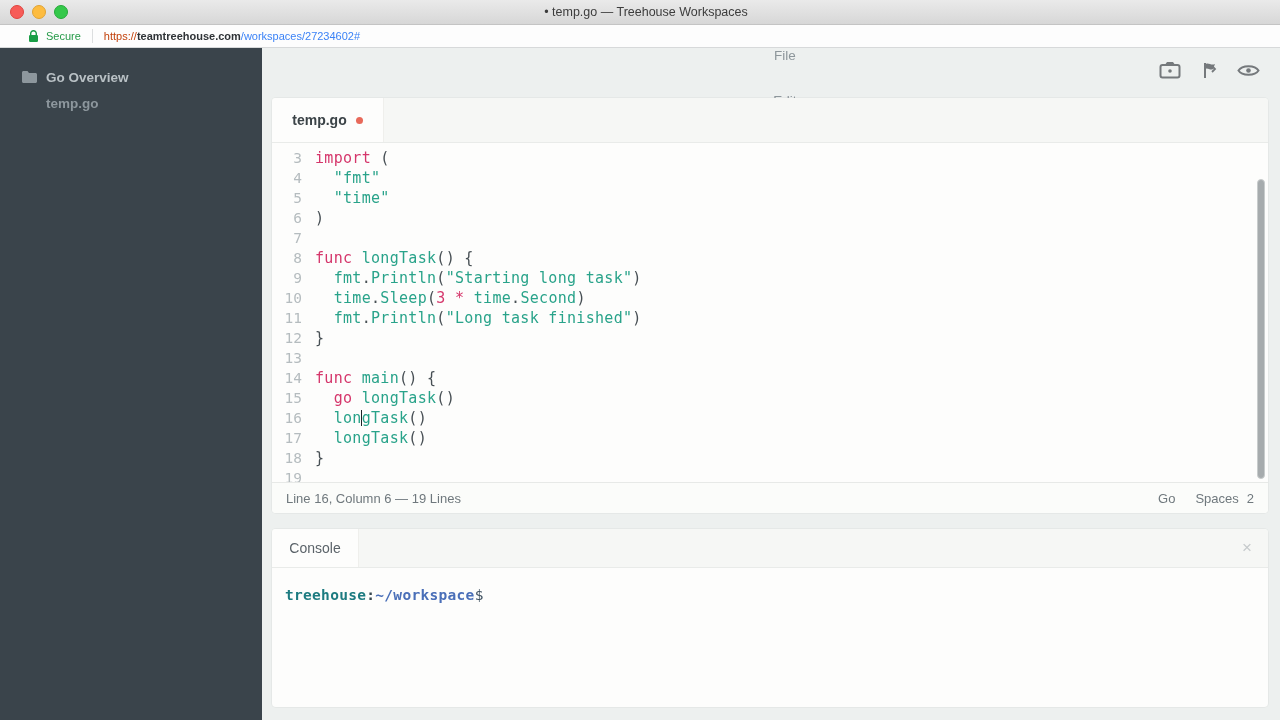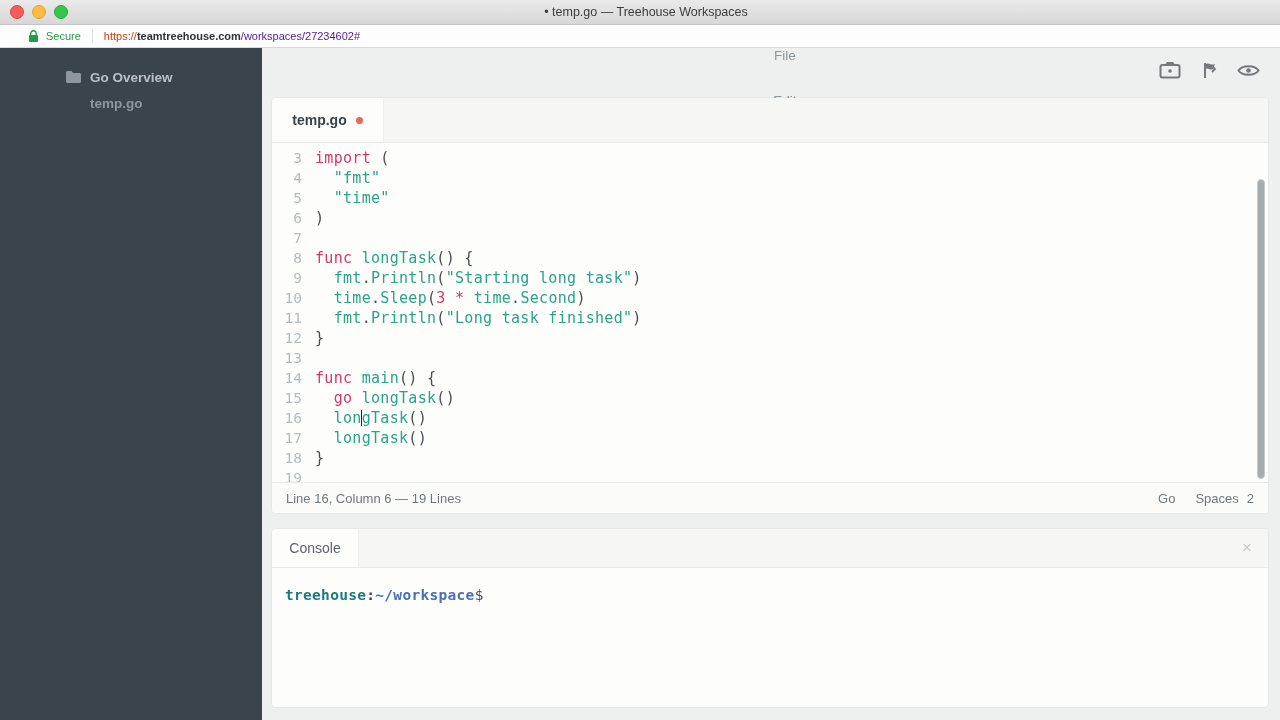--- a/index.html
+++ b/index.html
@@ -17,26 +17,26 @@
   .tl.green{background:#34c84a;border:1px solid #26a93a;}
   .win-title{flex:1;text-align:center;font-size:12.5px;color:#3c3c3c;padding-left:12px;}
 
   .urlbar{position:absolute;top:25px;left:0;right:0;height:22px;background:#fdfdfd;
     border-bottom:1px solid #d7d9da;display:flex;align-items:center;padding-left:28px;font-size:11px;}
   .secure{color:#259a48;margin-left:7px;}
   .url-div{width:1px;height:14px;background:#dcdedf;margin:0 11px;}
   .addr{white-space:nowrap;}
   .scheme{color:#c2410c;}
   .domain{color:#2f3337;font-weight:600;}
-  .path{color:#4c1d95;}
+  .path{color:#3b82f6;}
 
   
   .content{position:absolute;top:48px;left:0;right:0;bottom:0;display:flex;}
   .sidebar{width:262px;background:#3a444b;flex:none;padding-top:16px;}
-  .side-item{height:26px;display:flex;align-items:center;font-size:13.5px;font-weight:700;margin-left:44px;}
+  .side-item{height:26px;display:flex;align-items:center;font-size:13.5px;font-weight:700;}
   .side-item .ficon{width:15px;margin:0 9px 0 22px;flex:none;display:flex;}
   .side-item.root{color:#b9c1c5;}
   .side-item.file{color:#8d979d;padding-left:46px;}
   .main{flex:1;position:relative;background:#edf0ef;}
 
   
   .menubar{position:absolute;top:0;left:0;right:0;height:44px;display:flex;align-items:center;
     padding-left:28px;gap:30px;flex-direction:column;}
   .menu-item{font-size:13.5px;color:#8d969b;cursor:default;}
   .menu-icons{position:absolute;top:0;right:20px;height:44px;display:flex;align-items:center;gap:19px;}

